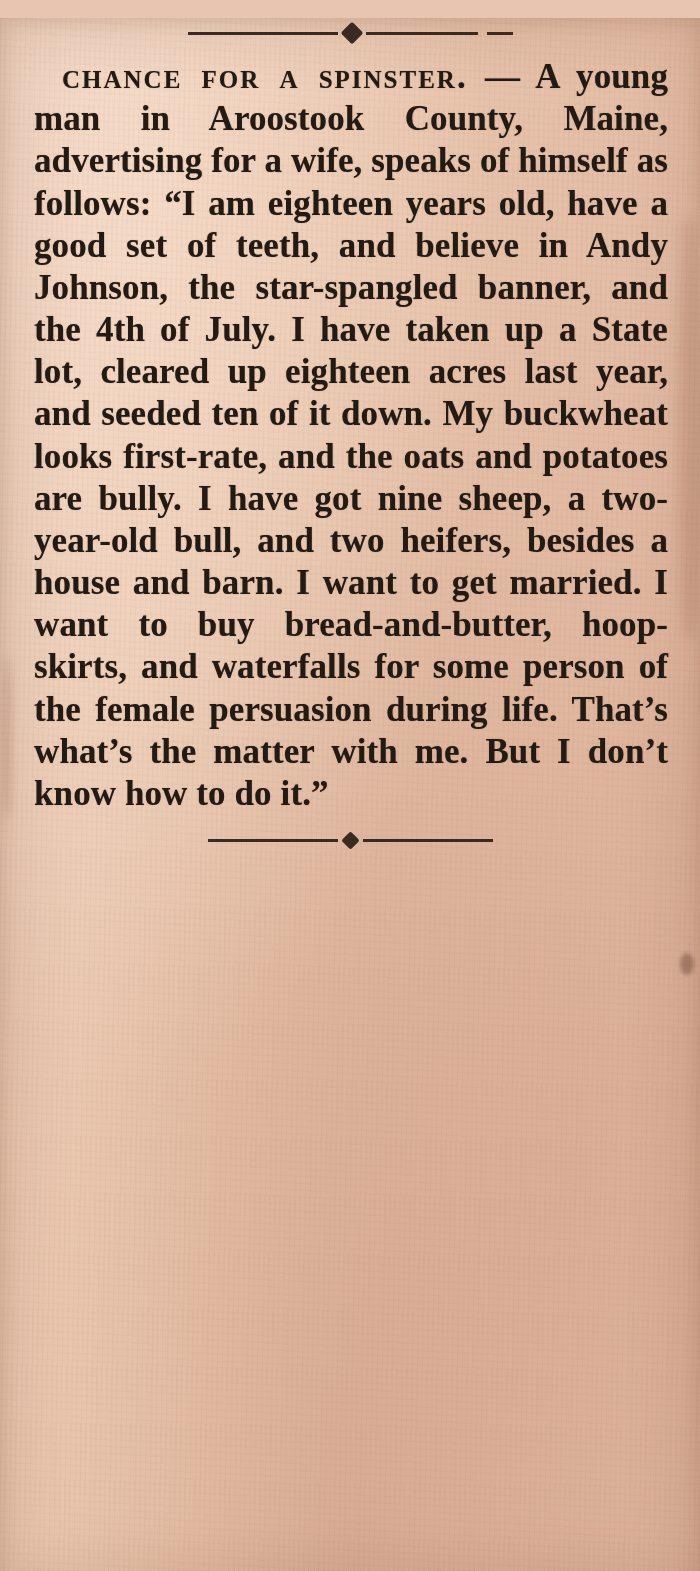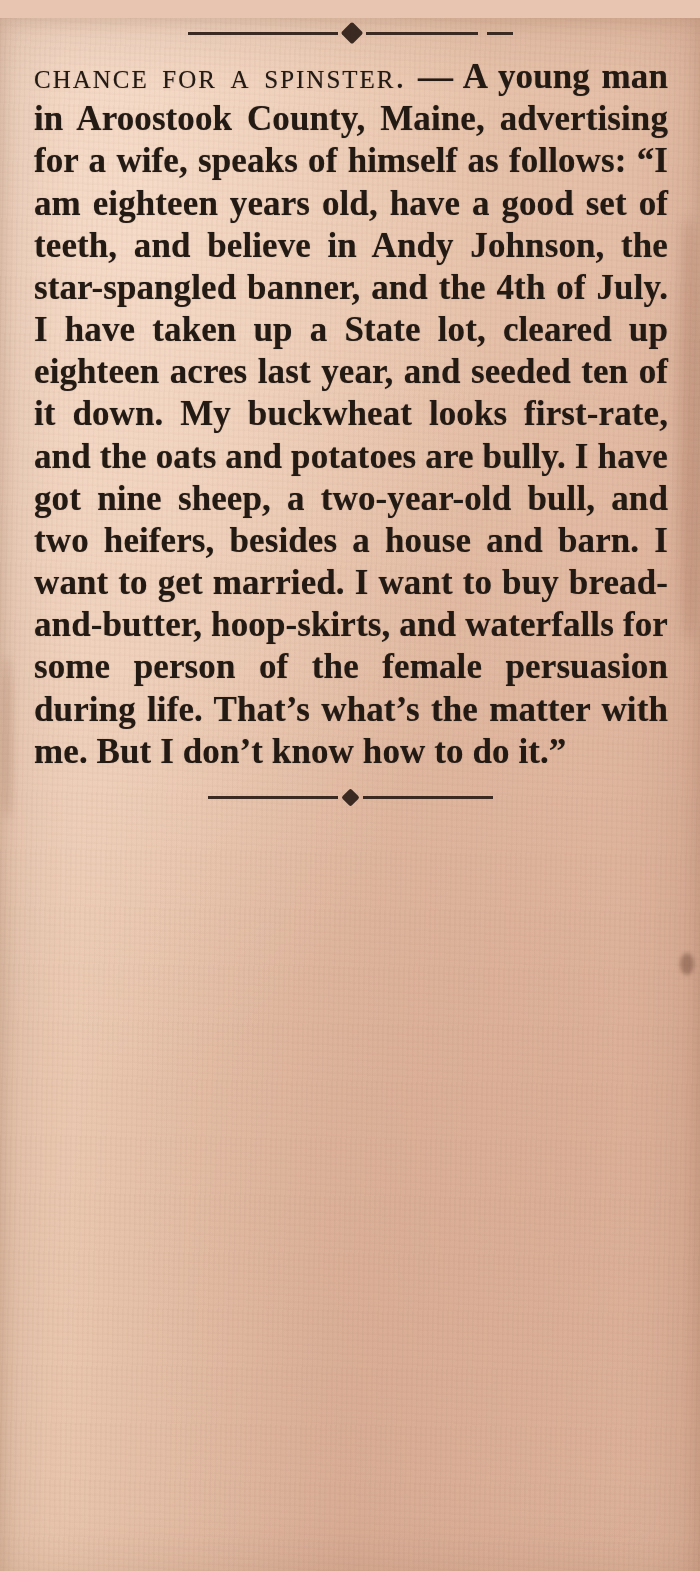--- a/index.html
+++ b/index.html
@@ -93,21 +93,22 @@
     text-align: justify;
     text-justify: inter-word;
     font-weight: 600;
     letter-spacing: 0.1px;
     text-shadow: 0 0 1px rgba(36,26,20,0.45);
   }
   .headline {
     font-variant: small-caps;
     text-transform: lowercase;
     letter-spacing: 2.0px;
-    font-weight: 400;
+    font-weight: 700;
+    margin-left: 28px;
   }
   .headline::first-letter { text-transform: uppercase; }
   .body-text { }
   .smudge {
     position: absolute;
     border-radius: 50%;
     pointer-events: none;
     mix-blend-mode: multiply;
   }
   .s1 { right: 6px;  top: 935px; width: 14px; height: 22px; background: rgba(90,55,40,0.35); filter: blur(2px); }

